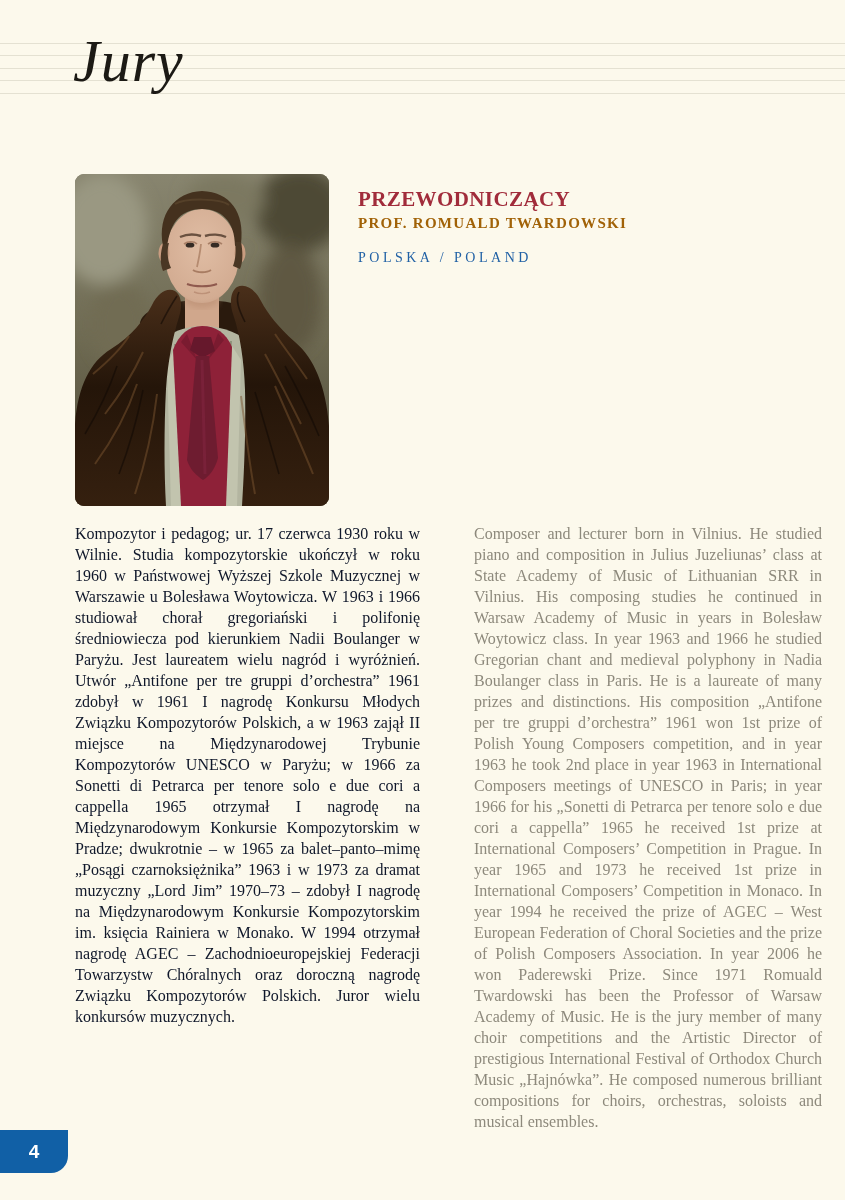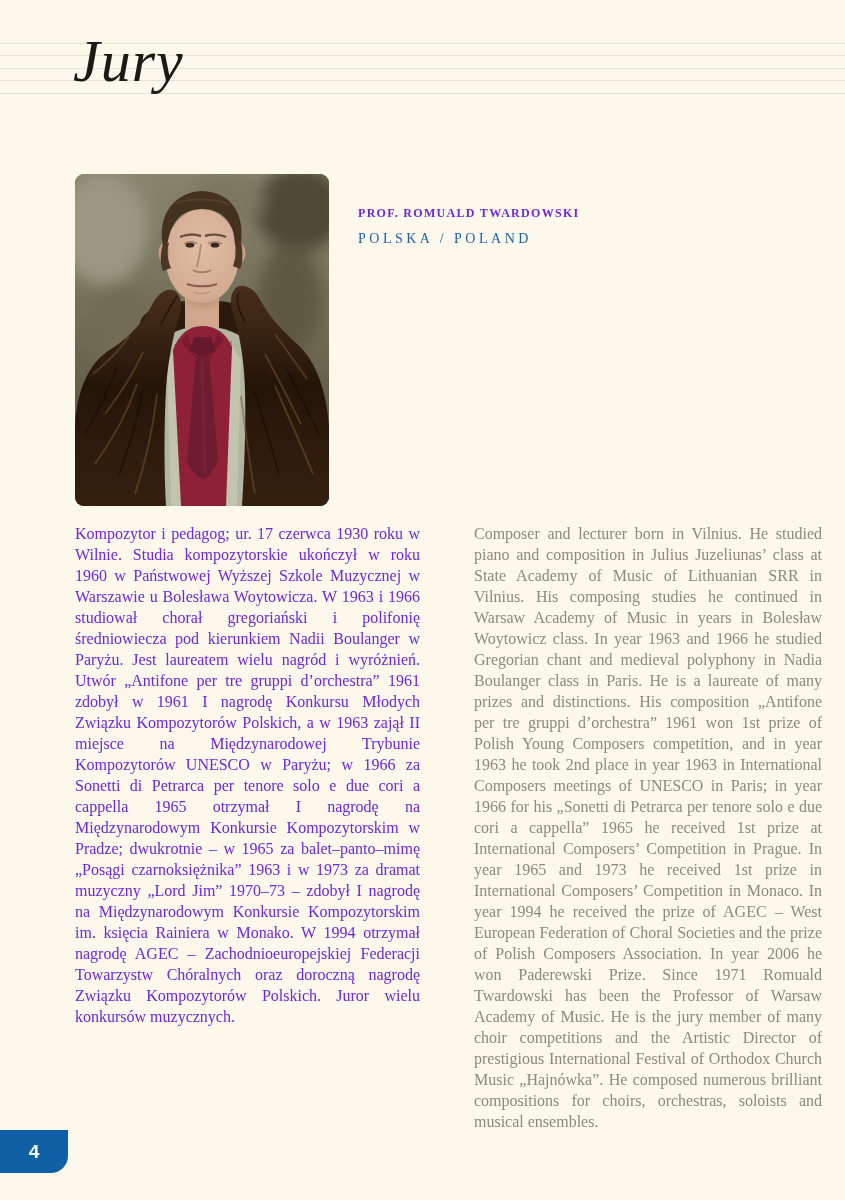--- a/index.html
+++ b/index.html
@@ -29,37 +29,37 @@
   }
   .photo svg{display:block;}
   .head-block{
     position:absolute;left:358px;top:186px;width:430px;
   }
   .role-line{
     font-weight:bold;font-size:21px;line-height:27px;
     color:#a12c3b;letter-spacing:0.4px;
   }
   .person-name{
-    margin-top:17px;
-    font-weight:bold;font-size:12px;line-height:20px;
-    color:#6d28d9;letter-spacing:1.3px;
+    margin-top:0;
+    font-weight:bold;font-size:15px;line-height:20px;
+    color:#a16207;letter-spacing:1.3px;
   }
   .person-country{
-    margin-top:6px;
+    margin-top:15px;
     font-size:14px;line-height:19px;
     color:#2161a5;letter-spacing:3.5px;
   }
   .bio-col{
     position:absolute;top:523px;
     text-align:justify;
     font-size:16px;line-height:21px;
   }
   .bio-pl{
     left:75px;width:345px;
-    color:#6d28d9;
+    color:#0f172a;
   }
   .bio-en{
     left:430px;width:348px;
     color:#8d897c;
     margin-left:44px;
   }
   .page-num-badge{
     position:absolute;left:0;top:1130px;
     width:68px;height:43px;
     background:#1160a6;
@@ -176,20 +176,21 @@
         <path d="M44,300 C54,274 62,246 68,216"></path>
         <path d="M244,262 C234,238 222,214 210,192"></path>
         <path d="M204,300 C196,272 188,244 180,218"></path>
         <path d="M86,150 C92,138 98,128 102,122"></path>
         <path d="M170,148 C164,136 160,126 164,118"></path>
       </g>
     </svg>
   </div>
 
   <div class="head-block">
+    <div class="role-line">PRZEWODNICZĄCY</div>
     <div class="person-name">PROF. ROMUALD TWARDOWSKI</div>
     <div class="person-country">POLSKA / POLAND</div>
   </div>
 
   <div class="bio-col bio-pl">Kompozytor i pedagog; ur. 17 czerwca 1930 roku w Wilnie. Studia kompozytorskie ukończył w roku 1960 w Państwowej Wyższej Szkole Muzycznej w Warszawie u Bolesława Woytowicza. W 1963 i 1966 studiował chorał gregoriański i polifonię średniowiecza pod kierunkiem Nadii Boulanger w Paryżu. Jest laureatem wielu nagród i wyróżnień. Utwór „Antifone per tre gruppi d’orchestra” 1961 zdobył w 1961 I nagrodę Konkursu Młodych Związku Kompozytorów Polskich, a w 1963 zajął II miejsce na Międzynarodowej Trybunie Kompozytorów UNESCO w Paryżu; w 1966 za Sonetti di Petrarca per tenore solo e due cori a cappella 1965 otrzymał I nagrodę na Międzynarodowym Konkursie Kompozytorskim w Pradze; dwukrotnie – w 1965 za balet–panto–mimę „Posągi czarnoksiężnika” 1963 i w 1973 za dramat muzyczny „Lord Jim” 1970–73 – zdobył I nagrodę na Międzynarodowym Konkursie Kompozytorskim im. księcia Rainiera w Monako. W 1994 otrzymał nagrodę AGEC – Zachodnioeuropejskiej Federacji Towarzystw Chóralnych oraz doroczną nagrodę Związku Kompozytorów Polskich. Juror wielu konkursów muzycznych.</div>
   <div class="bio-col bio-en">Composer and lecturer born in Vilnius. He studied piano and composition in Julius Juzeliunas’ class at State Academy of Music of Lithuanian SRR in Vilnius. His composing studies he continued in Warsaw Academy of Music in years in Bolesław Woytowicz class. In year 1963 and 1966 he studied Gregorian chant and medieval polyphony in Nadia Boulanger class in Paris. He is a laureate of many prizes and distinctions. His composition „Antifone per tre gruppi d’orchestra” 1961 won 1st prize of Polish Young Composers competition, and in year 1963 he took 2nd place in year 1963 in International Composers meetings of UNESCO in Paris; in year 1966 for his „Sonetti di Petrarca per tenore solo e due cori a cappella” 1965 he received 1st prize at International Composers’ Competition in Prague. In year 1965 and 1973 he received 1st prize in International Composers’ Competition in Monaco. In year 1994 he received the prize of AGEC – West European Federation of Choral Societies and the prize of Polish Composers Association. In year 2006 he won Paderewski Prize. Since 1971 Romuald Twardowski has been the Professor of Warsaw Academy of Music. He is the jury member of many choir competitions and the Artistic Director of prestigious International Festival of Orthodox Church Music „Hajnówka”. He composed numerous brilliant compositions for choirs, orchestras, soloists and musical ensembles.</div>
 
   <div class="page-num-badge">
     <span>4</span>
   </div>

